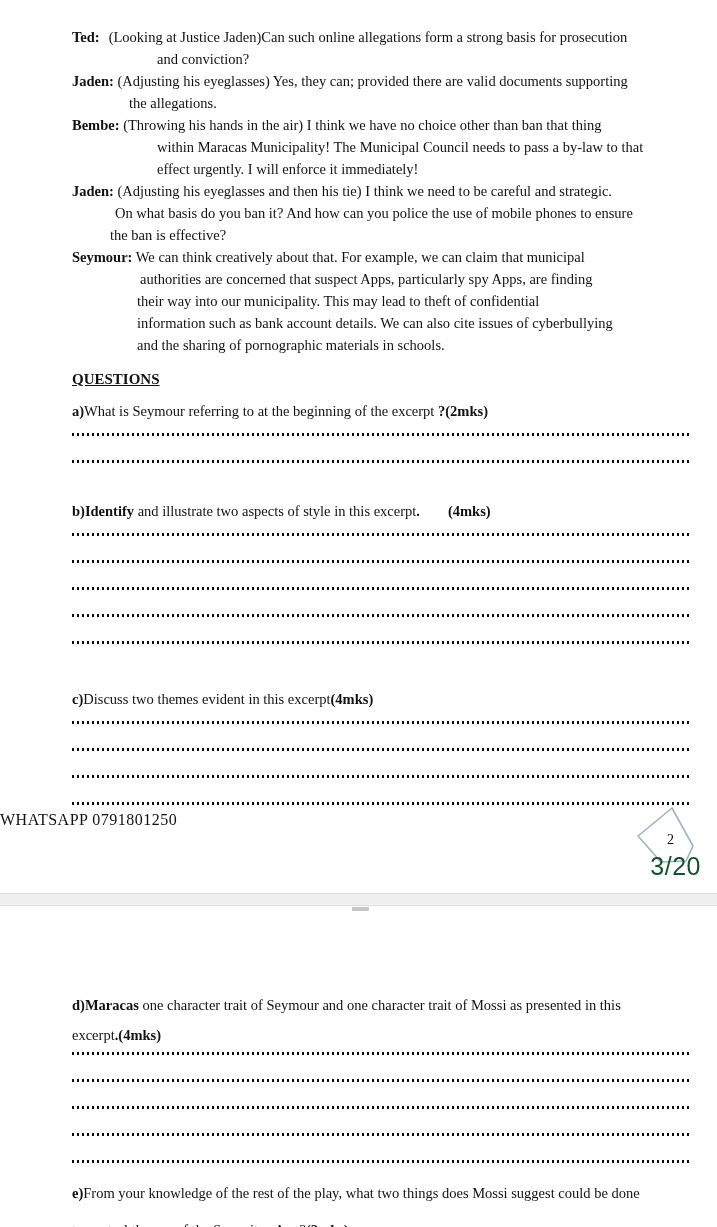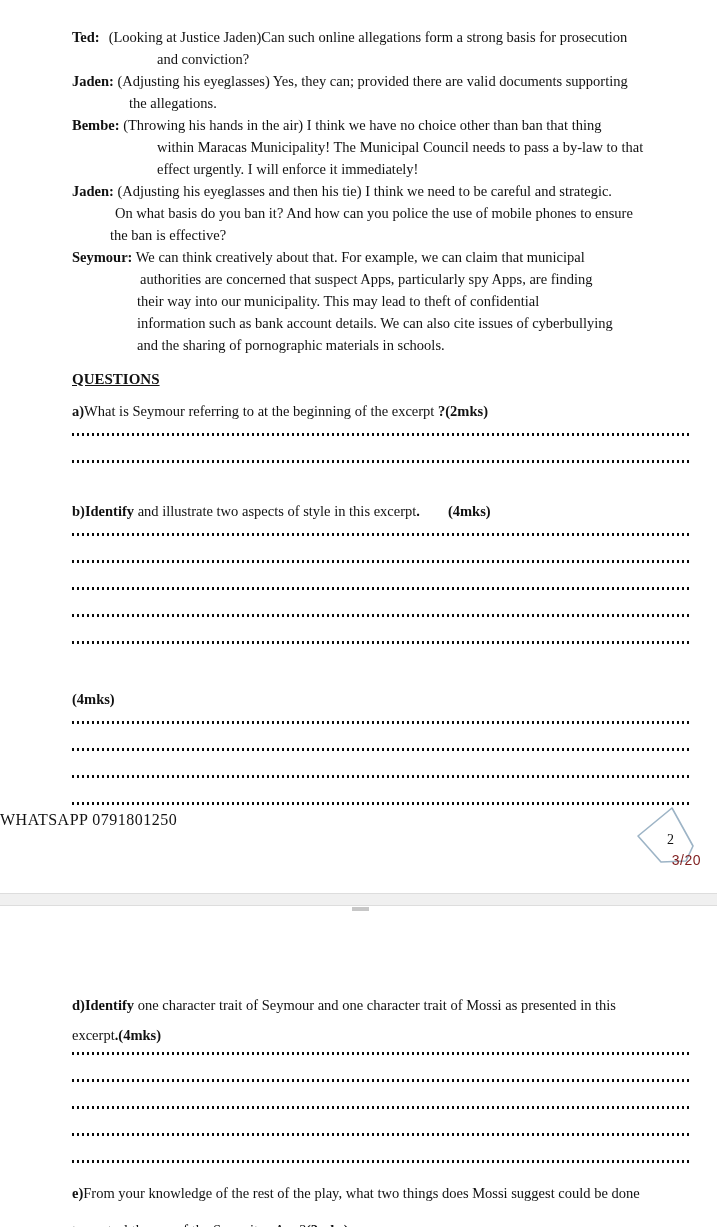--- a/index.html
+++ b/index.html
@@ -64,21 +64,21 @@
     top: 810px;
     font-size: 16px; line-height: 20px;
     letter-spacing: 0.5px;
     white-space: nowrap;
   }
   .annot-flag { position: absolute; left: 636px; top: 806px; width: 60px; height: 58px; }
   .annot-flag svg { display: block; }
   .page-indicator {
     position: absolute; right: 16px; top: 852px;
     font-family: "Liberation Sans", sans-serif;
-    font-size: 14px; color: #7f1d1d;
+    font-size: 25px; color: #14532d;
     letter-spacing: 0.5px;
   }
 
   
   .page-gap {
     height: 13px; box-sizing: border-box;
     background: #f0f0f0;
     border-top: 1px solid #dddddd;
     border-bottom: 1px solid #dddddd;
   }
@@ -133,20 +133,21 @@
       </div>
       <div class="answers">
           <div class="dotline"></div>
           <div class="dotline"></div>
           <div class="dotline"></div>
           <div class="dotline"></div>
           <div class="dotline"></div>
         </div>
 
       <div class="q-row mt-c">
+        <span class="qtext"><span class="qbold">c)</span><span>Discuss two themes evident in this excerpt</span></span>
         <span class="marks">(4mks)</span>
       </div>
       <div class="answers">
           <div class="dotline"></div>
           <div class="dotline"></div>
           <div class="dotline"></div>
           <div class="dotline"></div>
         </div>
 
     </div>
@@ -163,21 +164,21 @@
     <div class="page-indicator">3/20</div>
   </div>
 
   <div class="page-gap"></div>
 
   <div class="page page2">
     <div class="page2-smudge"></div>
     <div class="page-inner">
 
       <div class="q-row">
-        <span class="qtext"><span class="qbold">d)Identify</span><span> one character trait of Seymour and one character trait of Mossi as presented in this</span></span>
+        <span class="qtext"><span class="qbold">d)Maracas</span><span> one character trait of Seymour and one character trait of Mossi as presented in this</span></span>
       </div>
       <div class="q-row mt-d2">
         <span class="qtext"><span>excerpt</span><span class="qbold">.</span></span>
         <span class="marks">(4mks)</span>
       </div>
       <div class="answers tight">
           <div class="dotline"></div>
           <div class="dotline"></div>
           <div class="dotline"></div>
           <div class="dotline"></div>

